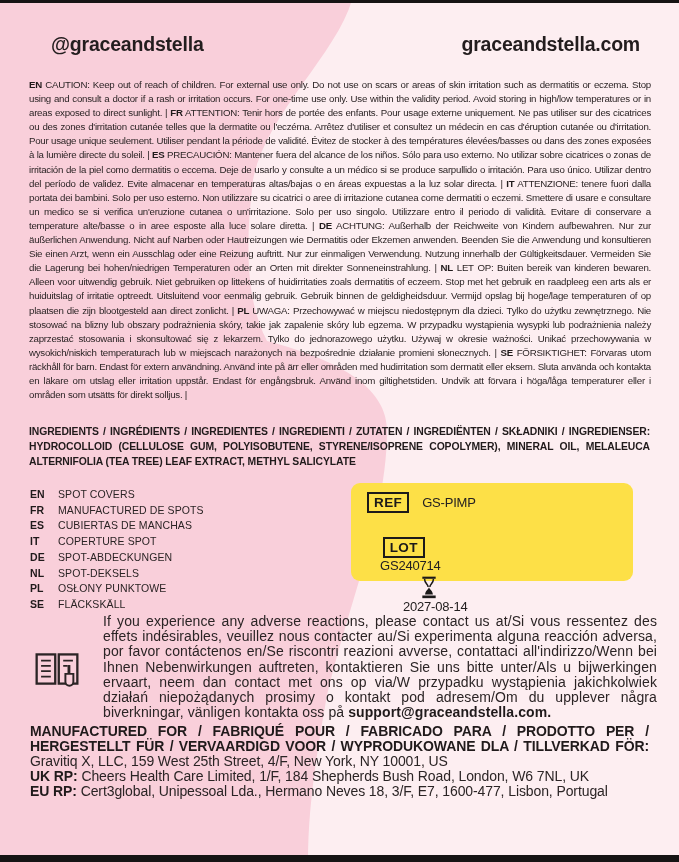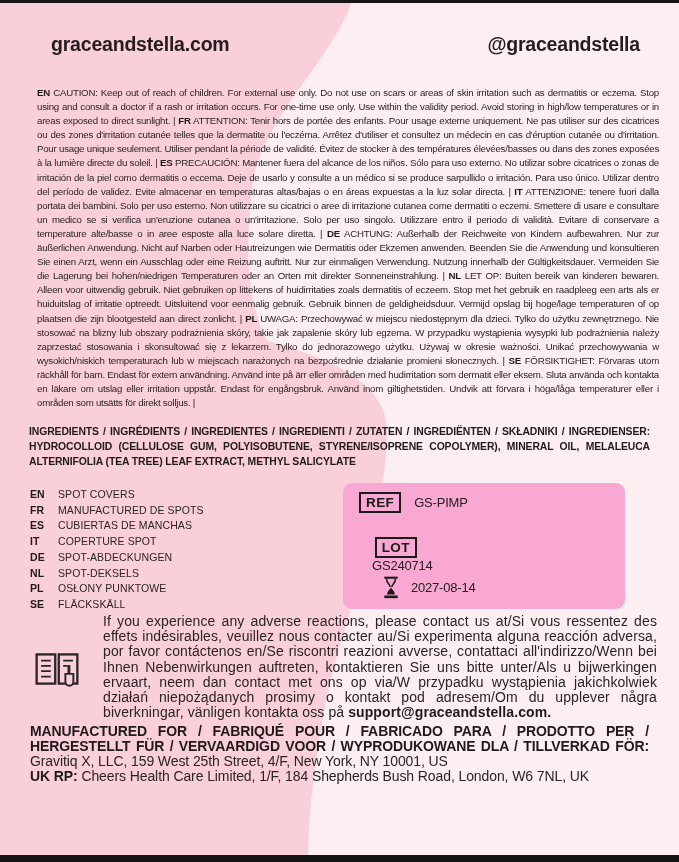--- a/index.html
+++ b/index.html
@@ -11,36 +11,36 @@
   }
   .bg-svg{position:absolute;inset:0;z-index:0;}
   .edge-bar{position:absolute;left:0;right:0;background:#161414;z-index:3;}
   .edge-bar.top{top:0;height:3px;}
   .edge-bar.bottom{bottom:0;height:7px;}
   .layer{position:absolute;z-index:2;}
 
   .header{top:33px;left:51px;right:39px;display:flex;justify-content:space-between;
     font-weight:bold;font-size:19.5px;letter-spacing:-0.2px;color:#231d1e;}
 
-  .caution{top:78px;left:29px;width:622px;margin:8px;
+  .caution{top:78px;left:29px;width:622px;margin:0;
     font-size:9.7px;line-height:14.1px;letter-spacing:-0.25px;text-align:justify;}
   .caution b{color:#201a1b;}
 
   .ingredients{top:424px;left:29px;width:621px;margin:0;font-weight:bold;
     font-size:10.4px;line-height:15px;letter-spacing:-0.1px;text-align:justify;color:#201a1b;}
 
   .langs{top:487px;left:30px;font-size:10.5px;line-height:15.7px;letter-spacing:0.1px;}
   .lang-row{display:flex;}
   .lang-code{font-weight:bold;width:28px;color:#201a1b;}
 
-  .device-box{left:343px;top:483px;width:282px;height:126px;background:#f9a8d4;border-radius:9px;}
+  .device-box{left:351px;top:483px;width:282px;height:98px;background:#fde047;border-radius:9px;}
   .dev-row{position:absolute;display:flex;align-items:center;}
   .dev-row.ref{left:16px;top:9px;}
   .dev-row.lot{left:16px;top:54px;flex-direction:column;}
-  .dev-row.exp{left:40px;top:93px;}
+  .dev-row.exp{left:40px;top:93px;flex-direction:column;}
   .boxed{display:inline-block;border:2px solid #1c1a1a;padding:1px 5px;
     font-weight:bold;font-size:13.5px;letter-spacing:0.4px;color:#1c1a1a;}
   .dev-value{font-size:13px;letter-spacing:-0.2px;color:#242021;margin-left:13px;}
   .dev-row.exp .dev-value{margin-left:12px;}
 
   .contact-icon{left:34px;top:650px;}
   .contact-text{top:606px;left:95px;width:554px;margin:8px;
     font-size:14px;line-height:15.2px;letter-spacing:0.1px;text-align:justify;}
   .contact-text b{color:#201a1b;}
 
@@ -57,22 +57,22 @@
 <div class="page">
 
   <svg class="bg-svg" width="679" height="862" viewBox="0 0 679 862" aria-hidden="true">
     <path d="M0 0 L352 0 C336 55 265 115 253 180 C245 245 246 300 267 341 C320 355 387 380 387 430 C387 515 348 605 327 695 C317 752 308 805 308 862 L0 862 Z" fill="#f9cfda"></path>
   </svg>
 
   <div class="edge-bar top"></div>
   <div class="edge-bar bottom"></div>
 
   <header class="layer header">
+    <span>@graceandstella</span>
     <span>graceandstella.com</span>
-    <span>@graceandstella</span>
   </header>
 
   <p class="layer caution"><span><b>EN</b> <span>CAUTION: Keep out of reach of children. For external use only. Do not use on scars or areas of skin irritation such as dermatitis or eczema. Stop using and consult a doctor if a rash or irritation occurs. For one-time use only. Use within the validity period. Avoid storing in high/low temperatures or in areas exposed to direct sunlight. | </span></span><span><b>FR</b> <span>ATTENTION: Tenir hors de portée des enfants. Pour usage externe uniquement. Ne pas utiliser sur des cicatrices ou des zones d'irritation cutanée telles que la dermatite ou l'eczéma. Arrêtez d'utiliser et consultez un médecin en cas d'éruption cutanée ou d'irritation. Pour usage unique seulement. Utiliser pendant la période de validité. Évitez de stocker à des températures élevées/basses ou dans des zones exposées à la lumière directe du soleil. | </span></span><span><b>ES</b> <span>PRECAUCIÓN: Mantener fuera del alcance de los niños. Sólo para uso externo. No utilizar sobre cicatrices o zonas de irritación de la piel como dermatitis o eccema. Deje de usarlo y consulte a un médico si se produce sarpullido o irritación. Para uso único. Utilizar dentro del período de validez. Evite almacenar en temperaturas altas/bajas o en áreas expuestas a la luz solar directa. | </span></span><span><b>IT</b> <span>ATTENZIONE: tenere fuori dalla portata dei bambini. Solo per uso esterno. Non utilizzare su cicatrici o aree di irritazione cutanea come dermatiti o eczemi. Smettere di usare e consultare un medico se si verifica un'eruzione cutanea o un'irritazione. Solo per uso singolo. Utilizzare entro il periodo di validità. Evitare di conservare a temperature alte/basse o in aree esposte alla luce solare diretta. | </span></span><span><b>DE</b> <span>ACHTUNG: Außerhalb der Reichweite von Kindern aufbewahren. Nur zur äußerlichen Anwendung. Nicht auf Narben oder Hautreizungen wie Dermatitis oder Ekzemen anwenden. Beenden Sie die Anwendung und konsultieren Sie einen Arzt, wenn ein Ausschlag oder eine Reizung auftritt. Nur zur einmaligen Verwendung. Nutzung innerhalb der Gültigkeitsdauer. Vermeiden Sie die Lagerung bei hohen/niedrigen Temperaturen oder an Orten mit direkter Sonneneinstrahlung. | </span></span><span><b>NL</b> <span>LET OP: Buiten bereik van kinderen bewaren. Alleen voor uitwendig gebruik. Niet gebruiken op littekens of huidirritaties zoals dermatitis of eczeem. Stop met het gebruik en raadpleeg een arts als er huiduitslag of irritatie optreedt. Uitsluitend voor eenmalig gebruik. Gebruik binnen de geldigheidsduur. Vermijd opslag bij hoge/lage temperaturen of op plaatsen die zijn blootgesteld aan direct zonlicht. | </span></span><span><b>PL</b> <span>UWAGA: Przechowywać w miejscu niedostępnym dla dzieci. Tylko do użytku zewnętrznego. Nie stosować na blizny lub obszary podrażnienia skóry, takie jak zapalenie skóry lub egzema. W przypadku wystąpienia wysypki lub podrażnienia należy zaprzestać stosowania i skonsultować się z lekarzem. Tylko do jednorazowego użytku. Używaj w okresie ważności. Unikać przechowywania w wysokich/niskich temperaturach lub w miejscach narażonych na bezpośrednie działanie promieni słonecznych. | </span></span><span><b>SE</b> <span>FÖRSIKTIGHET: Förvaras utom räckhåll för barn. Endast för extern användning. Använd inte på ärr eller områden med hudirritation som dermatit eller eksem. Sluta använda och kontakta en läkare om utslag eller irritation uppstår. Endast för engångsbruk. Använd inom giltighetstiden. Undvik att förvara i höga/låga temperaturer eller i områden som utsätts för direkt solljus. |</span></span></p>
 
   <p class="layer ingredients">INGREDIENTS / INGRÉDIENTS / INGREDIENTES / INGREDIENTI / ZUTATEN / INGREDIËNTEN / SKŁADNIKI / INGREDIENSER: HYDROCOLLOID (CELLULOSE GUM, POLYISOBUTENE, STYRENE/ISOPRENE COPOLYMER), MINERAL OIL, MELALEUCA ALTERNIFOLIA (TEA TREE) LEAF EXTRACT, METHYL SALICYLATE</p>
 
   <div class="layer langs">
     <div class="lang-row">
         <span class="lang-code">EN</span>
         <span>SPOT COVERS</span>
@@ -134,16 +134,17 @@
     <path d="M33 12 h11 M33 18 h5" stroke="#2b2425" stroke-width="2" fill="none"></path>
     <path d="M39.5 17 v11" stroke="#2b2425" stroke-width="3.2" fill="none"></path>
     <path d="M35.5 27 h9 v9 a4.5 4.5 0 0 1 -4.5 4.5 a4.5 4.5 0 0 1 -4.5 -4.5 z" fill="#f9cfda" stroke="#2b2425" stroke-width="2.2"></path>
   </svg>
 
   <p class="layer contact-text"><span>If you experience any adverse reactions, please contact us at/Si vous ressentez des effets indésirables, veuillez nous contacter au/Si experimenta alguna reacción adversa, por favor contáctenos en/Se riscontri reazioni avverse, contattaci all'indirizzo/Wenn bei Ihnen Nebenwirkungen auftreten, kontaktieren Sie uns bitte unter/Als u bijwerkingen ervaart, neem dan contact met ons op via/W przypadku wystąpienia jakichkolwiek działań niepożądanych prosimy o kontakt pod adresem/Om du upplever några biverkningar, vänligen kontakta oss på</span> <b>support@graceandstella.com.</b></p>
 
   <div class="layer mfg">
     <p><b>MANUFACTURED FOR / FABRIQUÉ POUR / FABRICADO PARA / PRODOTTO PER / HERGESTELLT FÜR / VERVAARDIGD VOOR / WYPRODUKOWANE DLA / TILLVERKAD FÖR:</b><span> Gravitiq X, LLC, 159 West 25th Street, 4/F, New York, NY 10001, US</span></p>
     <p><b>UK RP:</b><span> Cheers Health Care Limited, 1/F, 184 Shepherds Bush Road, London, W6 7NL, UK</span></p>
+    <p><b>EU RP:</b><span> Cert3global, Unipessoal Lda., Hermano Neves 18, 3/F, E7, 1600-477, Lisbon, Portugal</span></p>
   </div>
 
 
 </div>
 
 </body></html>

